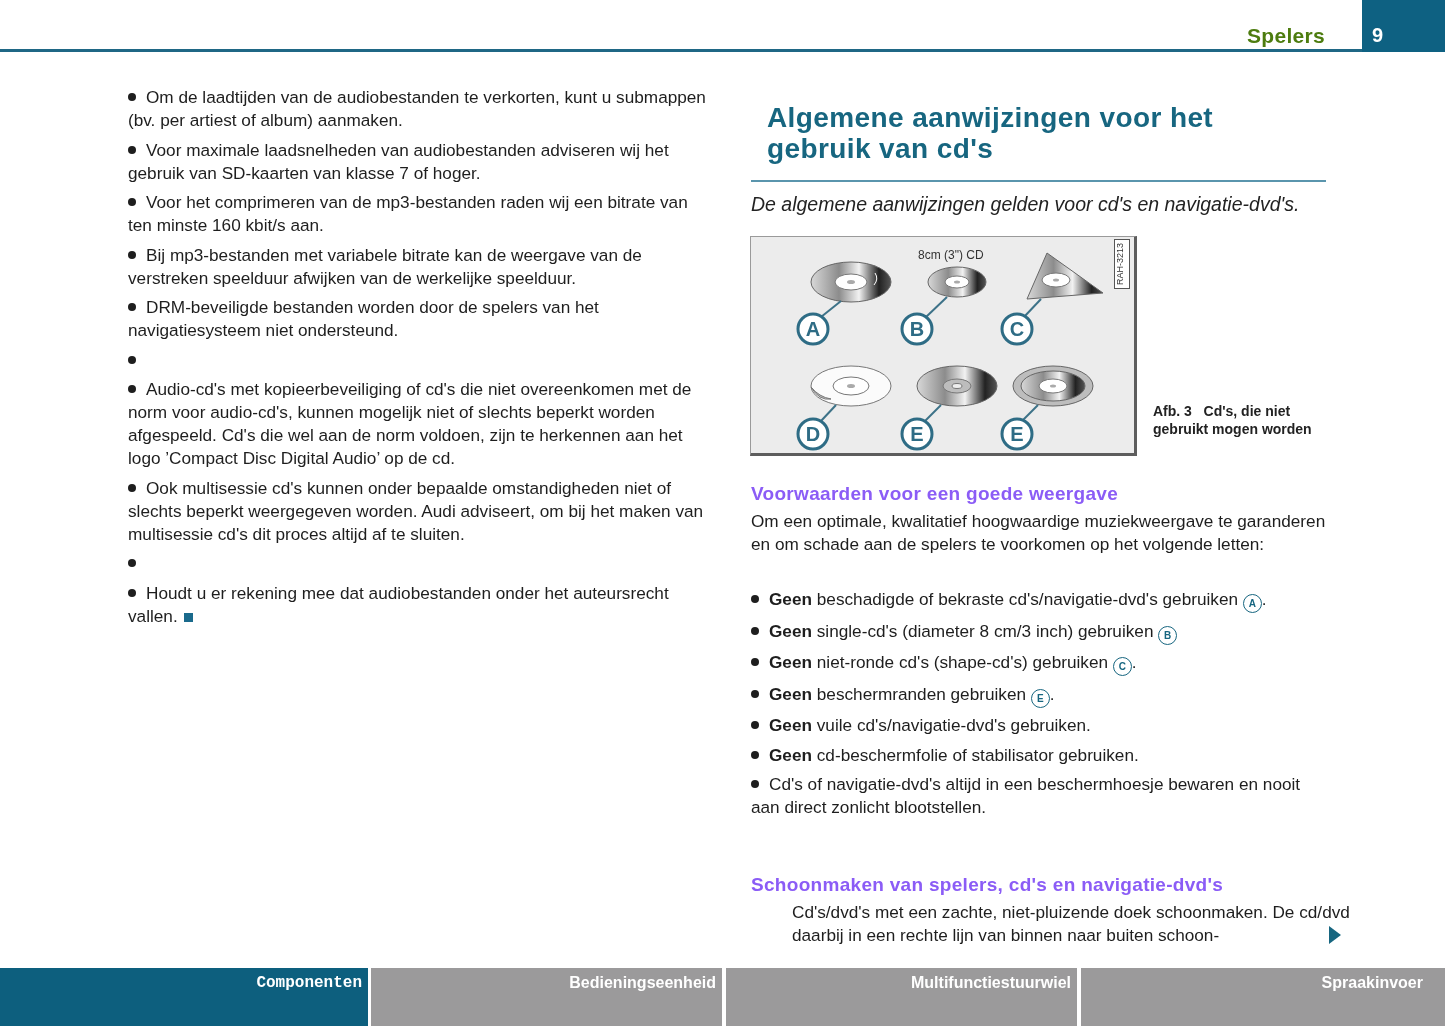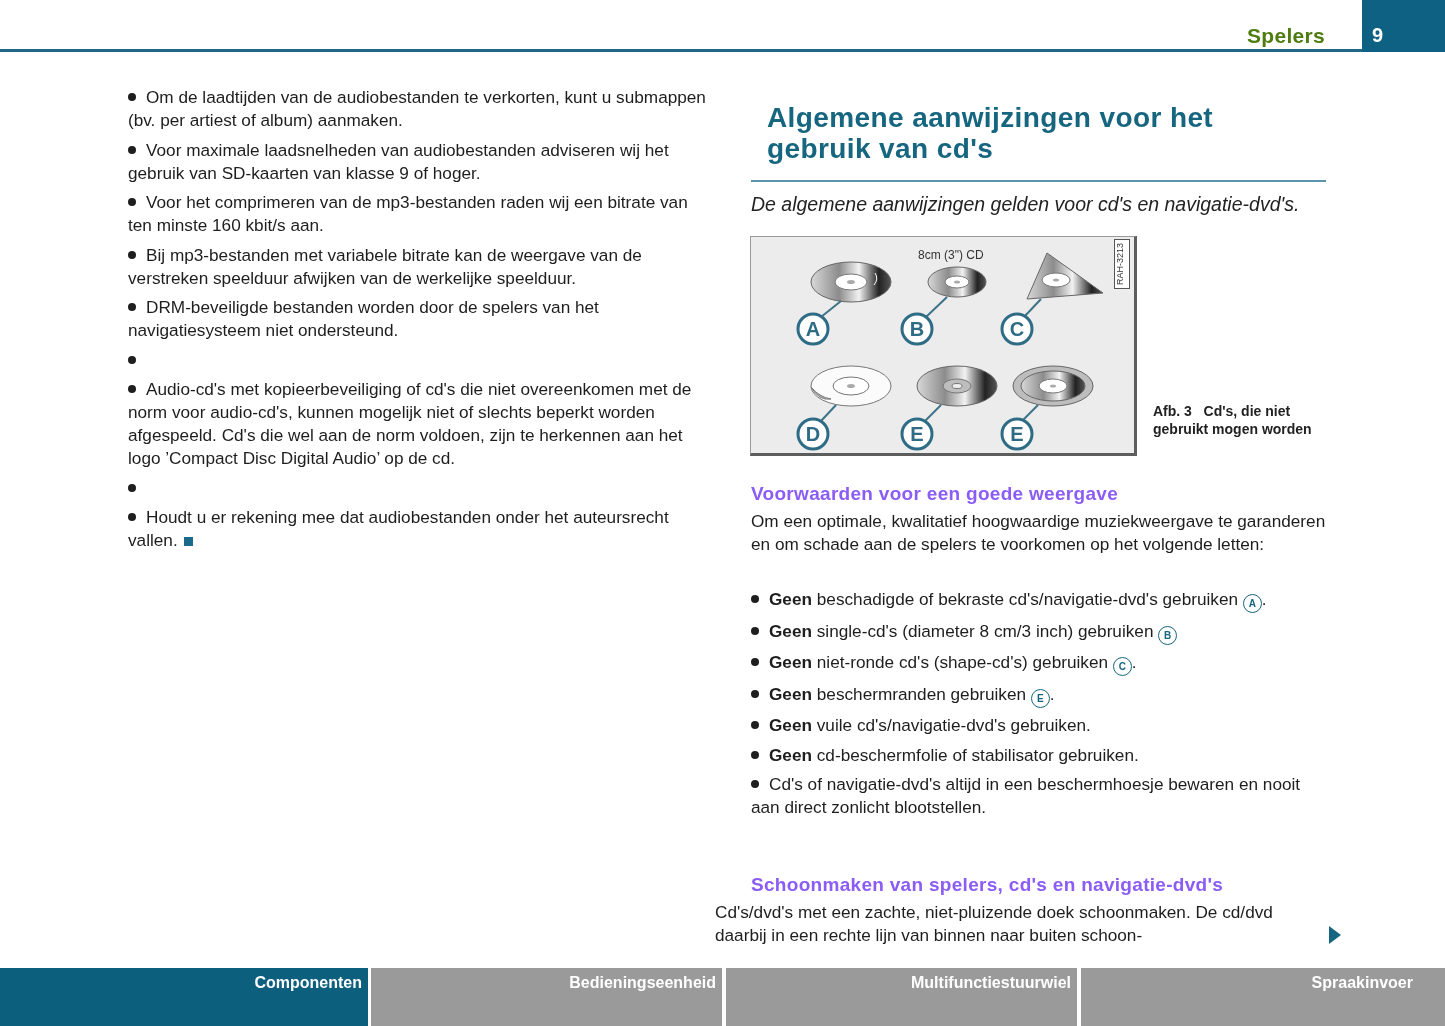--- a/index.html
+++ b/index.html
@@ -30,39 +30,40 @@
   .caption { position:absolute; left:1153px; top:402px; width:170px; font-size:14px; font-weight:bold; line-height:18px; color:#222; }
 
   .h2 { position:absolute; font-size:19px; font-weight:bold; color:#8b5cf6; letter-spacing:0.3px; }
   .para { position:absolute; font-size:17.2px; line-height:23px; color:#1e1e1e; width:580px; }
 
   .circle-ref { display:inline-block; width:17px; height:17px; border:1.5px solid #176680; border-radius:50%; color:#176680; font-size:10px; font-weight:bold; text-align:center; line-height:17px; vertical-align:-2px; box-sizing:content-box; }
 
   .cont-arrow { position:absolute; left:1329px; top:926px; width:0; height:0; border-top:9px solid transparent; border-bottom:9px solid transparent; border-left:12px solid #176680; }
 
   .nav-tab { position:absolute; top:968px; height:58px; background:#9b9a9b; color:#fff; font-size:16px; font-weight:bold; text-align:right; box-sizing:border-box; padding:6px 6px 0 0; }
-  .nav-tab.active { background:#0d5f7e; }
+  .nav-tab.active { background:#0d5f7e;font-family:Liberation Mono, monospace; }
 </style>
 </head>
 <body>
 
 <div class="top-rule"></div>
 <div class="section-title">Spelers</div>
 <div class="page-tab">
   <span class="page-number">9</span>
 </div>
 
 <div class="col-left">
   <p class="bullet-p"><span class="bullet"></span><span>Om de laadtijden van de audiobestanden te verkorten, kunt u submappen (bv. per artiest of album) aanmaken.</span></p>
-  <p class="bullet-p"><span class="bullet"></span><span>Voor maximale laadsnelheden van audiobestanden adviseren wij het gebruik van SD-kaarten van klasse 9 of hoger.</span></p>
+  <p class="bullet-p"><span class="bullet"></span><span>Voor maximale laadsnelheden van audiobestanden adviseren wij het gebruik van SD-kaarten van klasse 7 of hoger.</span></p>
   <p class="bullet-p"><span class="bullet"></span><span>Voor het comprimeren van de mp3-bestanden raden wij een bitrate van ten minste 160 kbit/s aan.</span></p>
   <p class="bullet-p"><span class="bullet"></span><span>Bij mp3-bestanden met variabele bitrate kan de weergave van de verstreken speelduur afwijken van de werkelijke speelduur.</span></p>
   <p class="bullet-p"><span class="bullet"></span><span>DRM-beveiligde bestanden worden door de spelers van het navigatiesysteem niet ondersteund.</span></p>
   <p class="bullet-p"><span class="bullet"></span></p>
   <p class="bullet-p"><span class="bullet"></span><span>Audio-cd's met kopieerbeveiliging of cd's die niet overeenkomen met de norm voor audio-cd's, kunnen mogelijk niet of slechts beperkt worden afgespeeld. Cd's die wel aan de norm voldoen, zijn te herkennen aan het logo ’Compact Disc Digital Audio’ op de cd.</span></p>
+  <p class="bullet-p"><span class="bullet"></span><span>Ook multisessie cd's kunnen onder bepaalde omstandigheden niet of slechts beperkt weergegeven worden. Audi adviseert, om bij het maken van multisessie cd's dit proces altijd af te sluiten.</span></p>
   <p class="bullet-p"><span class="bullet"></span></p>
   <p class="bullet-p"><span class="bullet"></span><span>Houdt u er rekening mee dat audiobestanden onder het auteursrecht vallen.</span><span class="end-mark"></span></p>
 </div>
 
 <div class="col-right">
   <h1 class="h1">Algemene aanwijzingen voor het gebruik van cd's</h1>
   <div class="h1-rule"></div>
   <div class="intro">De algemene aanwijzingen gelden voor cd's en navigatie-dvd's.</div>
 </div>
 
@@ -153,19 +154,19 @@
   <p class="bullet-p"><span class="bullet"></span><b>Geen</b><span> beschadigde of bekraste cd's/navigatie-dvd's gebruiken </span><span class="circle-ref">A</span><span>.</span></p>
   <p class="bullet-p"><span class="bullet"></span><b>Geen</b><span> single-cd's (diameter 8 cm/3 inch) gebruiken </span><span class="circle-ref">B</span></p>
   <p class="bullet-p"><span class="bullet"></span><b>Geen</b><span> niet-ronde cd's (shape-cd's) gebruiken </span><span class="circle-ref">C</span><span>.</span></p>
   <p class="bullet-p"><span class="bullet"></span><b>Geen</b><span> beschermranden gebruiken </span><span class="circle-ref">E</span><span>.</span></p>
   <p class="bullet-p"><span class="bullet"></span><b>Geen</b><span> vuile cd's/navigatie-dvd's gebruiken.</span></p>
   <p class="bullet-p"><span class="bullet"></span><b>Geen</b><span> cd-beschermfolie of stabilisator gebruiken.</span></p>
   <p class="bullet-p"><span class="bullet"></span><span>Cd's of navigatie-dvd's altijd in een beschermhoesje bewaren en nooit aan direct zonlicht blootstellen.</span></p>
 </div>
 
 <div class="h2" style="left:751px; top:874px;">Schoonmaken van spelers, cd's en navigatie-dvd's</div>
-<div class="para" style="left:715px; top:901px; width:560px;">Cd's/dvd's met een zachte, niet-pluizende doek schoonmaken. De cd/dvd daarbij in een rechte lijn van binnen naar buiten schoon-</div>
+<div class="para" style="left:792px; top:901px; width:560px;">Cd's/dvd's met een zachte, niet-pluizende doek schoonmaken. De cd/dvd daarbij in een rechte lijn van binnen naar buiten schoon-</div>
 <div class="cont-arrow"></div>
 
 <div class="nav-tab active" style="left:0; width:368px;">Componenten</div>
 <div class="nav-tab" style="left:371px; width:351px;padding-left:21px;">Bedieningseenheid</div>
 <div class="nav-tab" style="left:726px; width:351px;">Multifunctiestuurwiel</div>
-<div class="nav-tab" style="left:1081px; width:364px; padding-right:32px;">Spraakinvoer</div>
+<div class="nav-tab" style="left:1081px; width:364px; padding-right:22px;">Spraakinvoer</div>
 
 </body></html>

